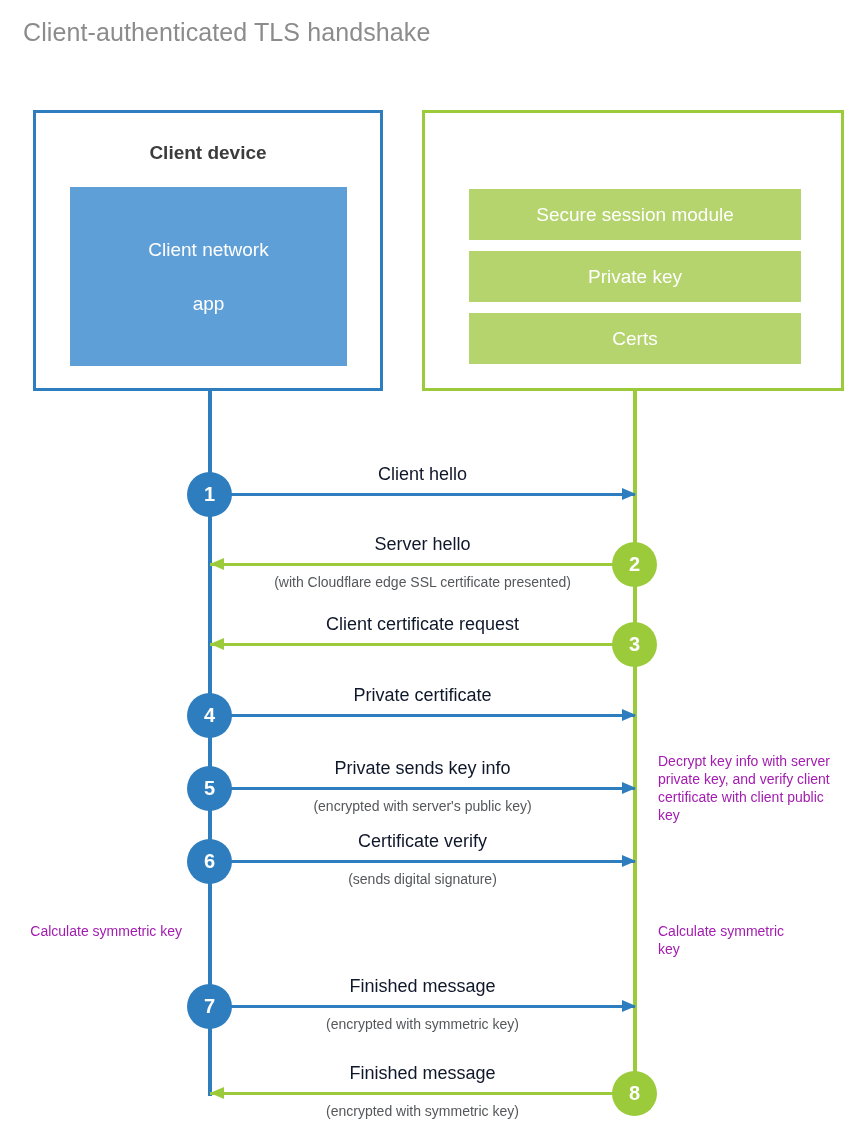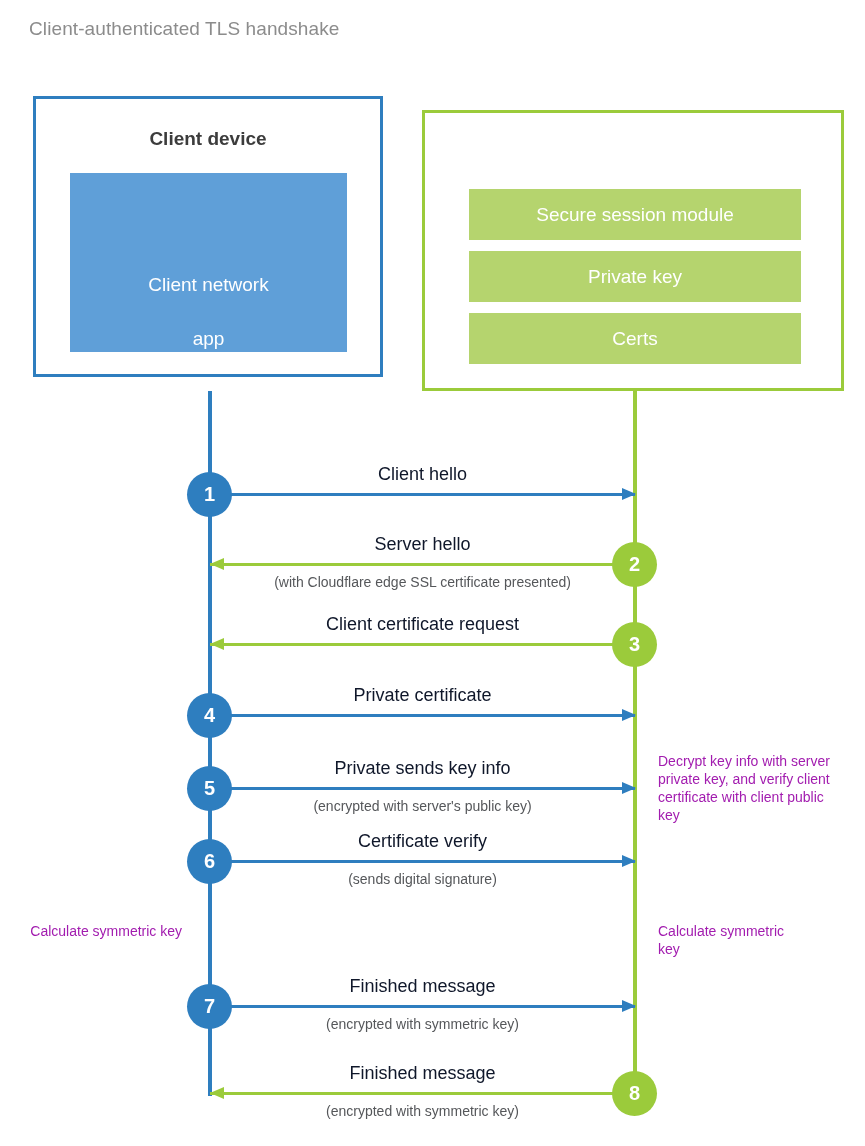--- a/index.html
+++ b/index.html
@@ -15,38 +15,38 @@
     position: relative;
     width: 865px;
     height: 1146px;
     background: #ffffff;
     overflow: hidden;
   }
 
   
   .title {
     position: absolute;
-    left: 29px;
+    left: 23px;
     top: 18px;
-    font-size: 19px;
+    font-size: 25px;
     font-weight: 400;
     color: #8c8c8c;
     letter-spacing: 0.1px;
     white-space: nowrap;
   }
 
   
   .actor-box {
     position: absolute;
     background: #ffffff;
     box-sizing: border-box;
   }
   .actor-box.client {
     left: 33px;
-    top: 96px;
+    top: 110px;
     width: 350px;
     height: 281px;
     border: 3px solid #2E7EBF;
   }
   .actor-box.server {
     left: 422px;
     top: 110px;
     width: 422px;
     height: 281px;
     border: 3px solid #9BCB3B;
@@ -67,21 +67,21 @@
     left: 34px;
     top: 74px;
     width: 277px;
     height: 179px;
     background: #5F9FD8;
     color: #ffffff;
     font-size: 19px;
     line-height: 27px;
     text-align: center;
     display: flex;
-    align-items: flex-end;
+    align-items: center;
     justify-content: center;
   }
   .client-app span { display: block; padding: 0 12px; }
 
   .server-bars {
     position: absolute;
     left: 44px;
     top: 76px;
     width: 332px;
   }

